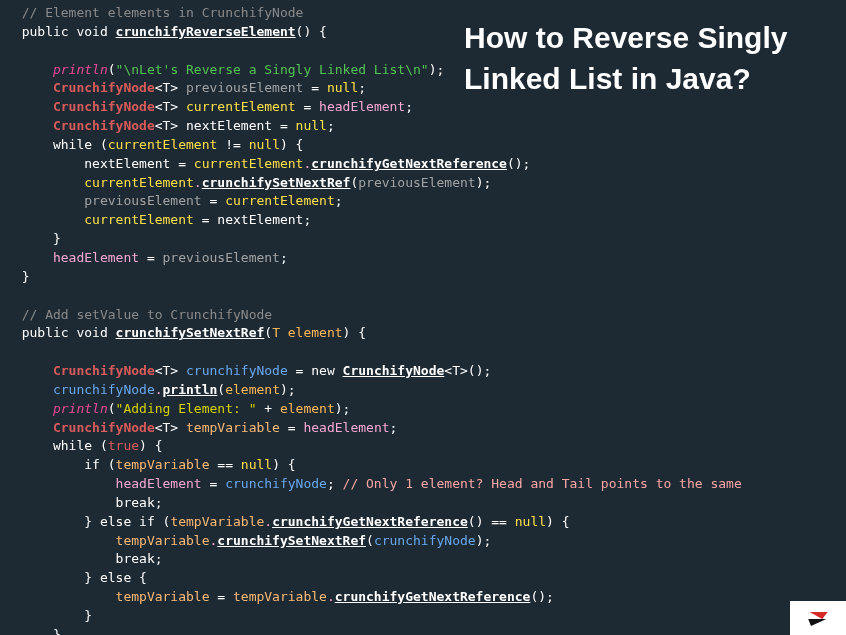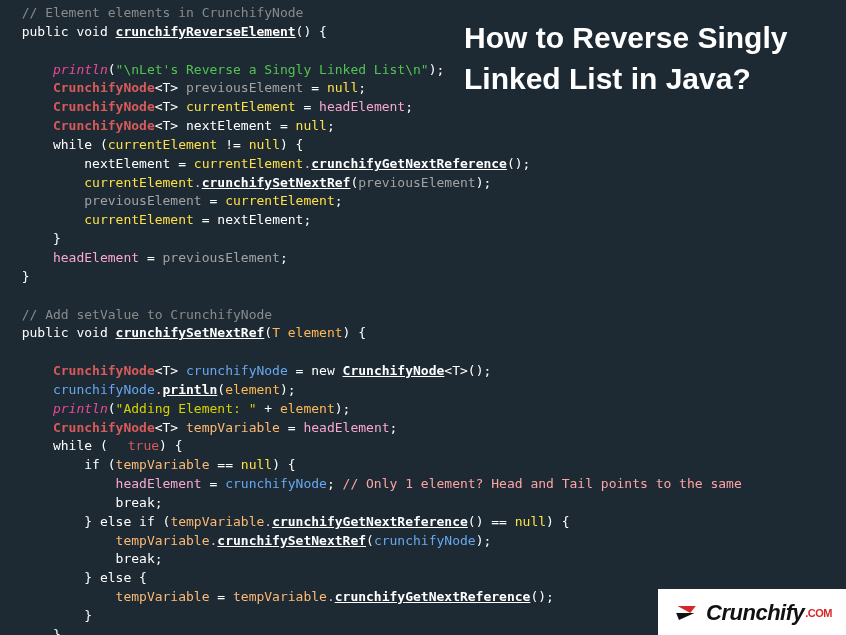--- a/index.html
+++ b/index.html
@@ -31,21 +31,21 @@
   .c-null { color: #fde047; }
   .c-semicolon { color: #ffffff; }
   .c-method { color: #ffffff; font-weight: bold; text-decoration: underline; }
   .c-prev { color: #a3a3a3; }
   .c-cur { color: #fde047; }
   .c-next { color: #ffffff; }
   .c-temp { color: #fdba74; }
   .c-crunchifyNode { color: #67a8f0; }
   .c-element { color: #ffb957; }
   .c-op { color: #ffffff; }
-  .c-bool { color: #d85a5a; margin-left: 20px; }
+  .c-bool { color: #d85a5a; }
 
   .title-overlay {
     position: absolute;
     top: 18px;
     right: 22px;
     color: #ffffff;
     font-family: "Comic Sans MS", "Chalkboard SE", cursive, sans-serif;
     font-size: 30px;
     font-weight: bold;
     line-height: 1.35;
@@ -123,16 +123,13 @@
       <span class="c-paren">}</span>
   </div>
 
 <div class="title-overlay">How to Reverse Singly Linked List in Java?</div>
 
 <div class="logo-box">
   <svg class="logo-icon" viewBox="0 0 40 28">
     <polygon points="8,4 34,4 26,14" fill="#d62828"></polygon>
     <polygon points="6,14 32,14 10,24" fill="#111111"></polygon>
   </svg>
-  <span class="logo-text">
-    <span>Crunchify</span><span class="dot-com">.COM</span>
-  </span>
 </div>
 
 </body></html>

